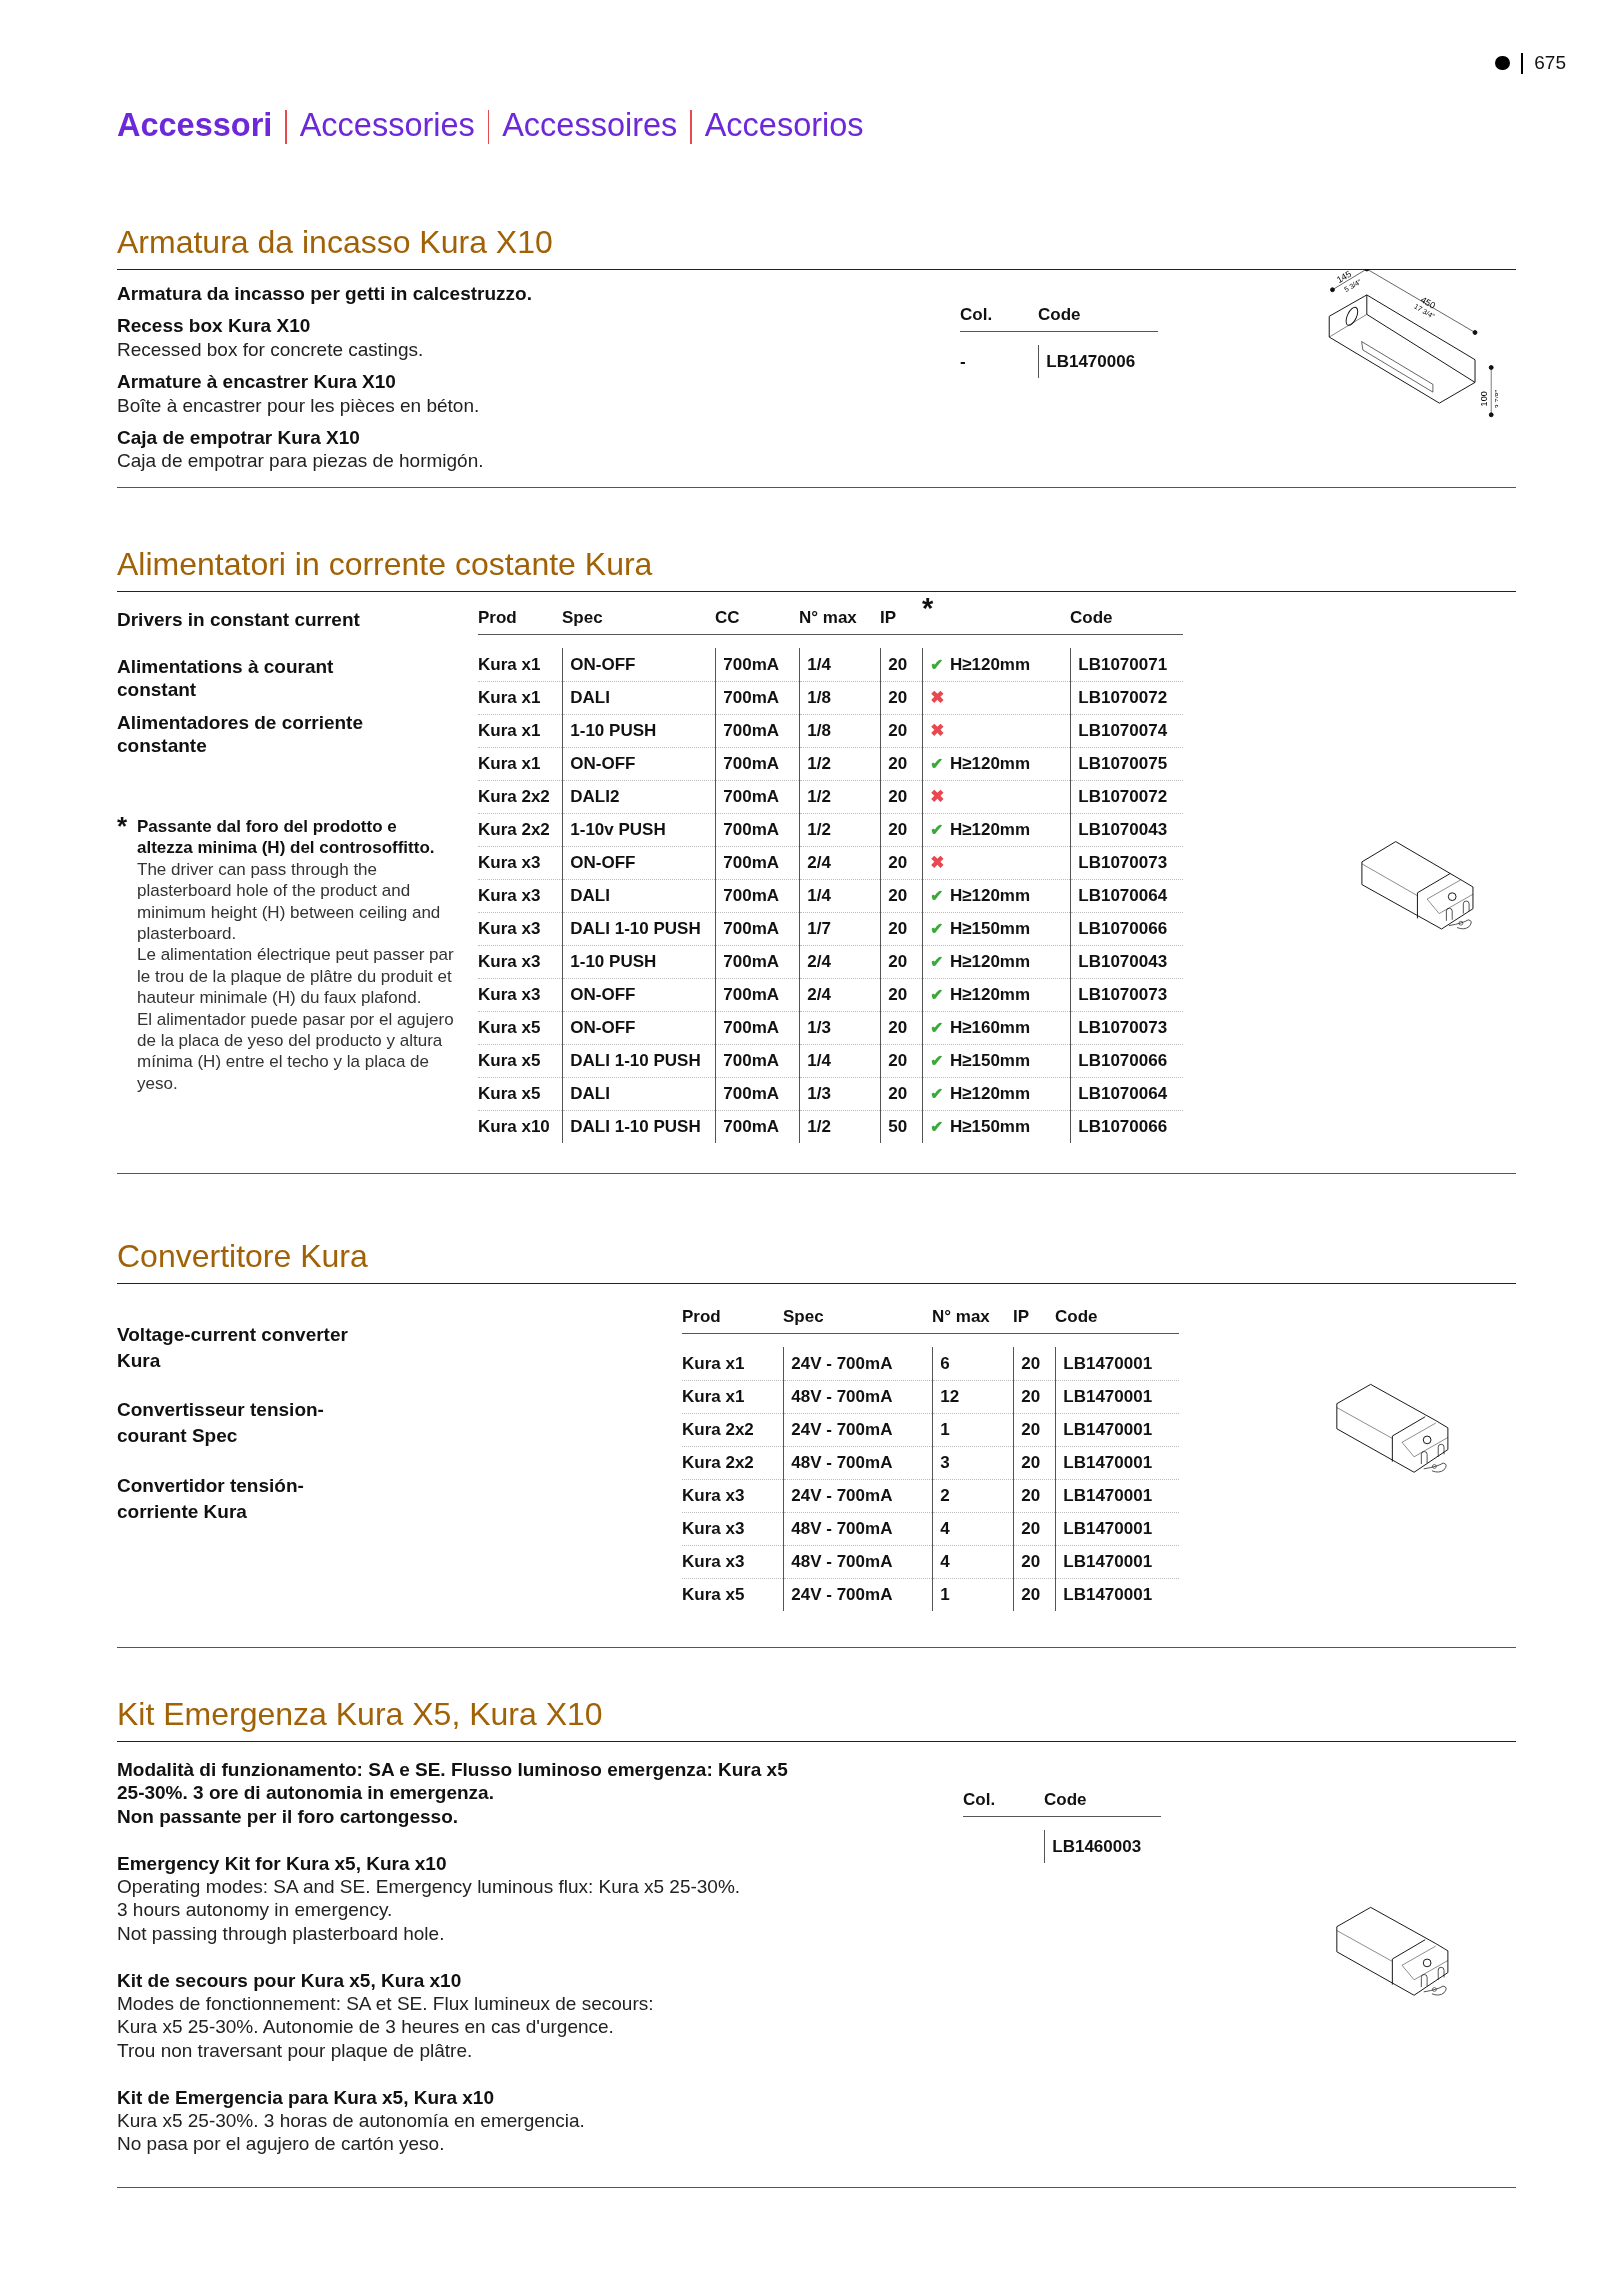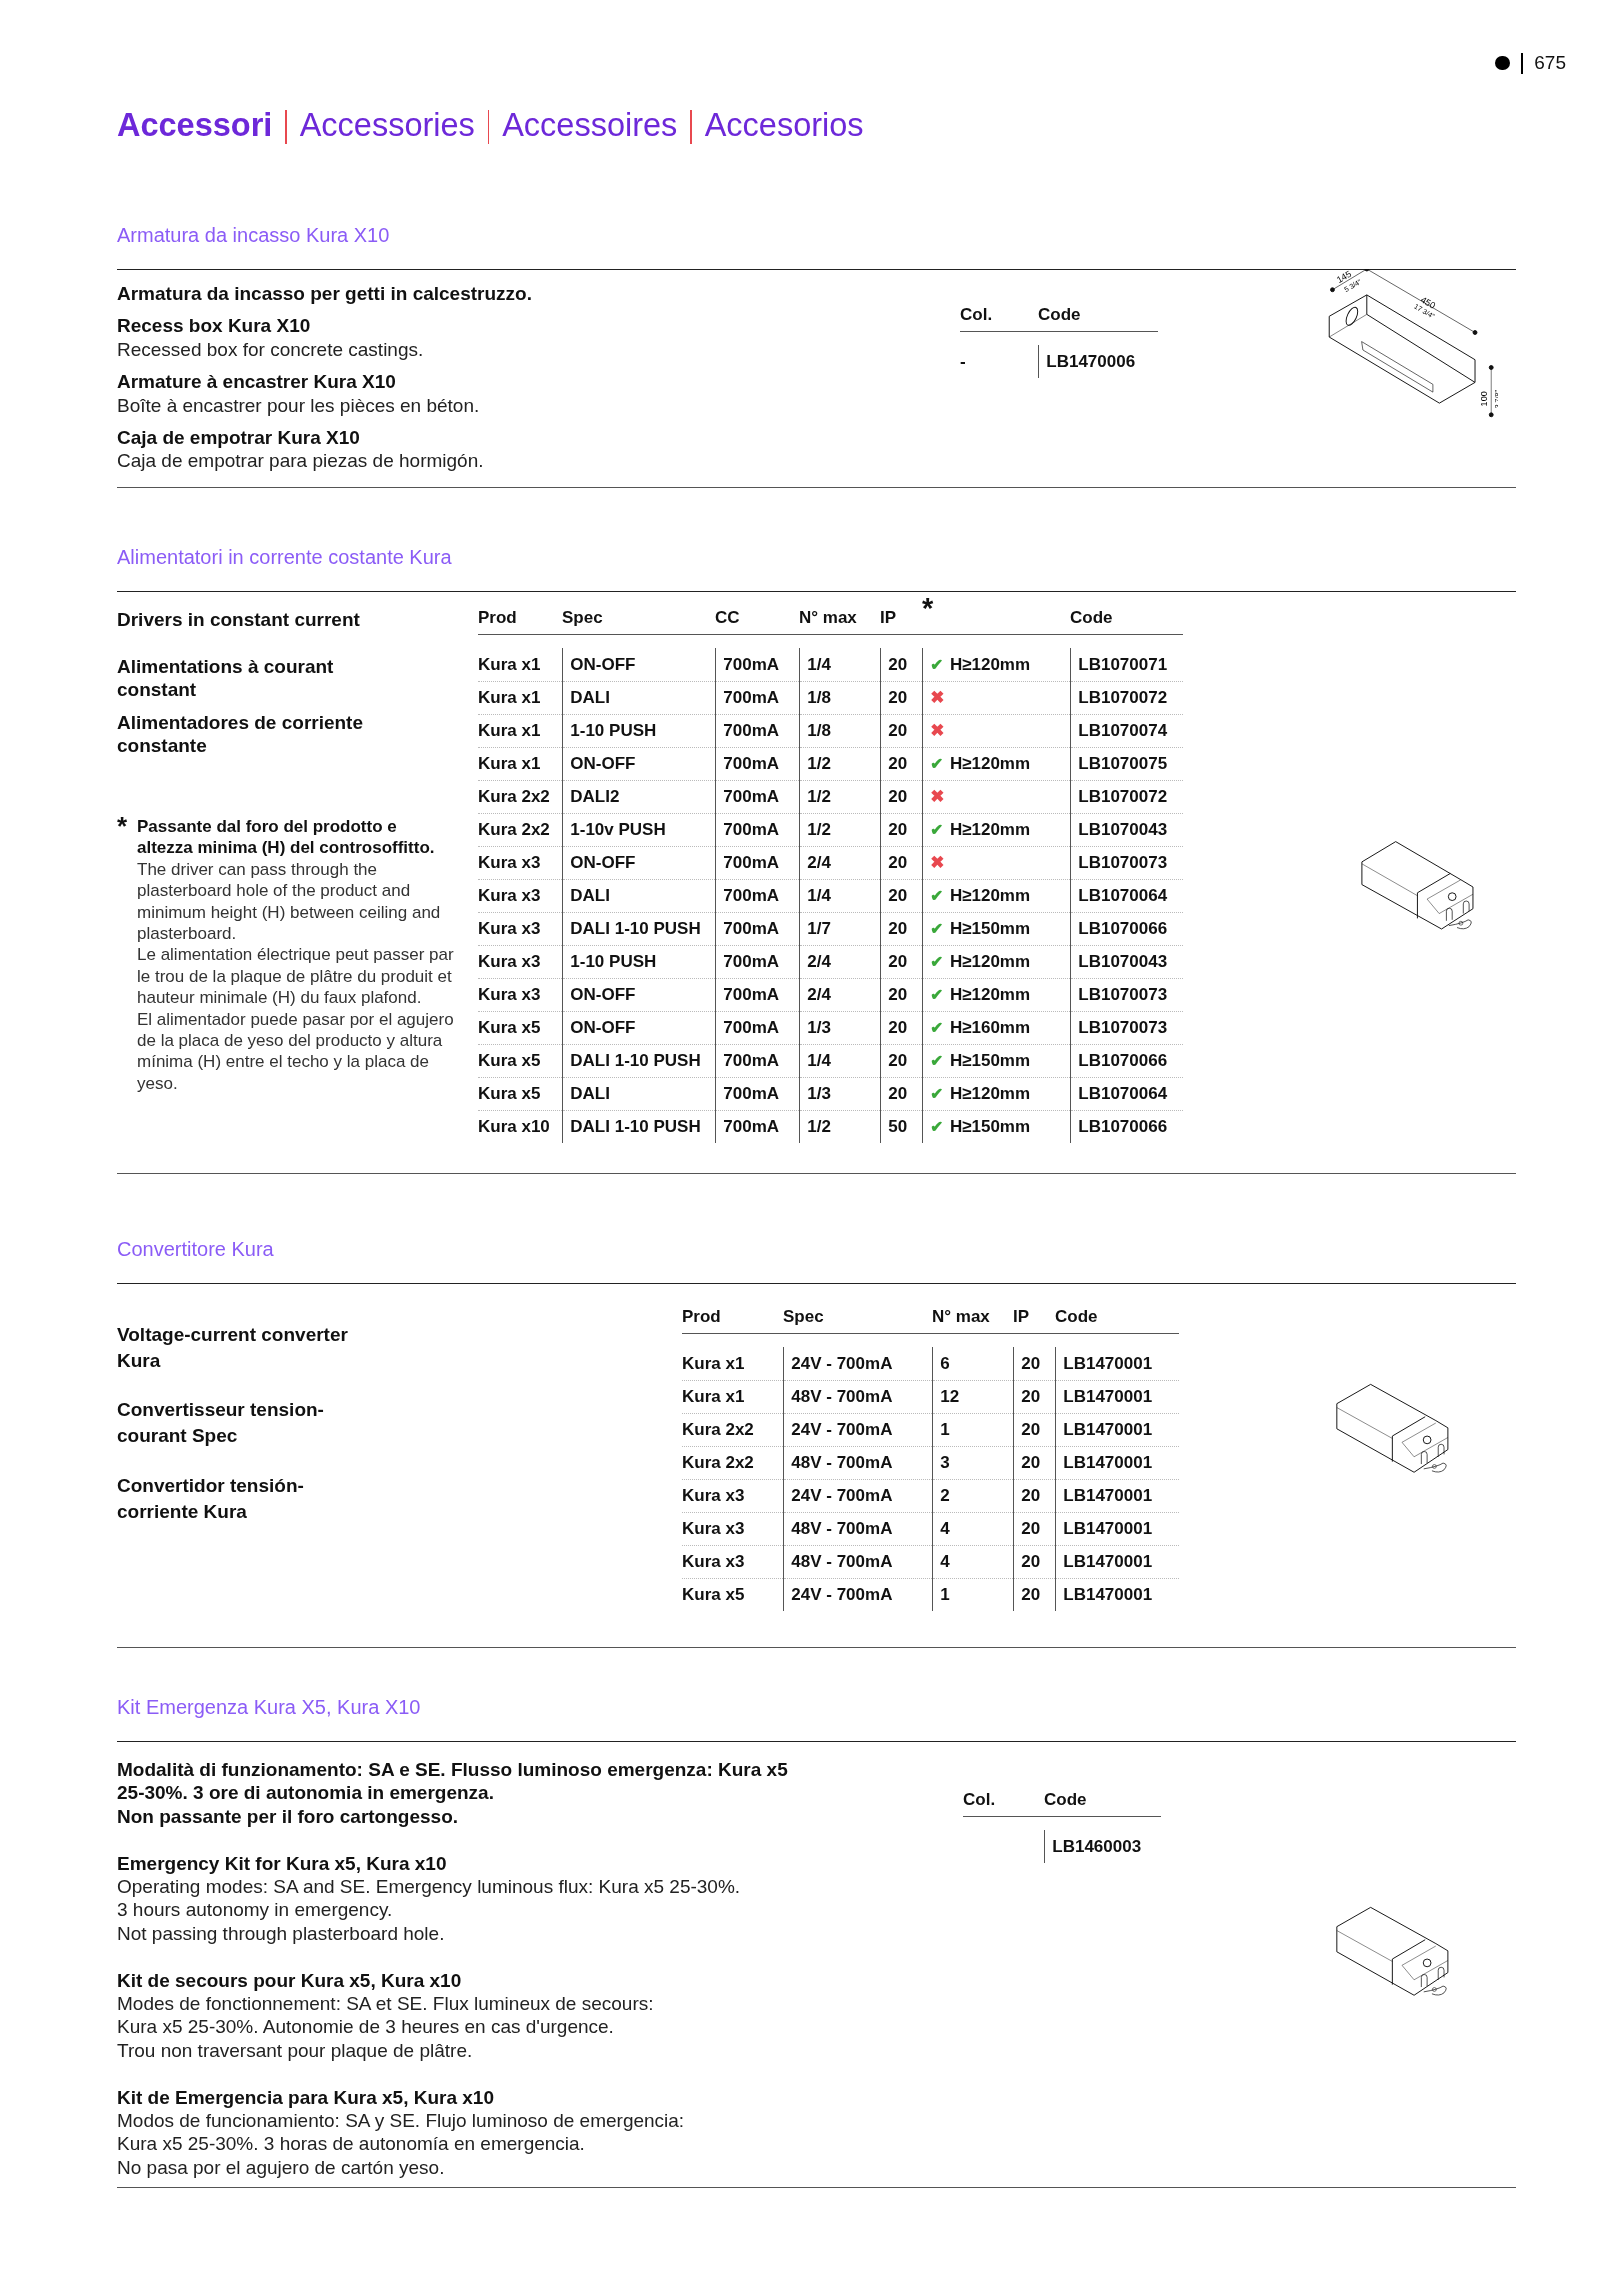--- a/index.html
+++ b/index.html
@@ -9,21 +9,21 @@
   .pagenum { position: absolute; top: 52px; right: 57px; display: flex; align-items: center; gap: 11.7px; font-size: 19px; color: #111; }
   .pagenum .dot { width: 14.3px; height: 14.3px; border-radius: 50%; background: #000; }
   .pagenum .bar { width: 1.3px; height: 21px; background: #000; }
 
   .main-title { position: absolute; top: 107px; left: 117px; display: flex; align-items: flex-end; font-size: 32.5px; color: #6d28d9; white-space: nowrap; }
   .main-title .t-strong { font-weight: bold; }
   .main-title .t-light { font-weight: normal; }
   .main-title .sep { display: inline-block; width: 1.3px; height: 34px; background: #e8484f; margin: 0 13px; }
 
   .section { position: absolute; left: 117px; width: 1399px; }
-  .sec-title { font-size: 20px; color: #8b5cf6; font-weight: normal; height: 45px; }
+  .sec-title { font-size: 32px; color: #a16207; font-weight: normal; height: 45px; }
   .sec-rule { height: 1.3px; background: #222; width: 100%; }
   .sec-end { position: absolute; left: 0; width: 1399px; height: 1.3px; background: #555; }
 
   .desc { position: absolute; left: 0; font-size: 19px; line-height: 23.4px; }
   .desc .b { font-weight: bold; display: block; }
   .desc .n { font-weight: normal; display: block; color: #222; }
   .desc .gap { display: block; height: 9px; }
   .desc .gap-l { display: block; height: 23.4px; }
 
   table.spec { position: absolute; border-collapse: collapse; font-size: 17px; font-weight: bold; }
@@ -432,21 +432,20 @@
     <span class="n">Operating modes: SA and SE. Emergency luminous flux: Kura x5 25-30%.</span>
     <span class="n">3 hours autonomy in emergency.</span>
     <span class="n">Not passing through plasterboard hole.</span>
     <span class="gap-l"></span>
     <span class="b">Kit de secours pour Kura x5, Kura x10</span>
     <span class="n">Modes de fonctionnement: SA et SE. Flux lumineux de secours:</span>
     <span class="n">Kura x5 25-30%. Autonomie de 3 heures en cas d'urgence.</span>
     <span class="n">Trou non traversant pour plaque de plâtre.</span>
     <span class="gap-l"></span>
     <span class="b">Kit de Emergencia para Kura x5, Kura x10</span>
-    <span class="n">Modos de funcionamiento: SA y SE. Flujo luminoso de emergencia:</span>
     <span class="n">Kura x5 25-30%. 3 horas de autonomía en emergencia.</span>
     <span class="n">No pasa por el agujero de cartón yeso.</span>
   </div>
   <table class="spec" style="left:846px; top:90px; width:198px;">
     <tbody>
         <tr>
       <th style="width:81px;">Col.</th>
       <th>Code</th>
     </tr>
     <tr class="spacer">

